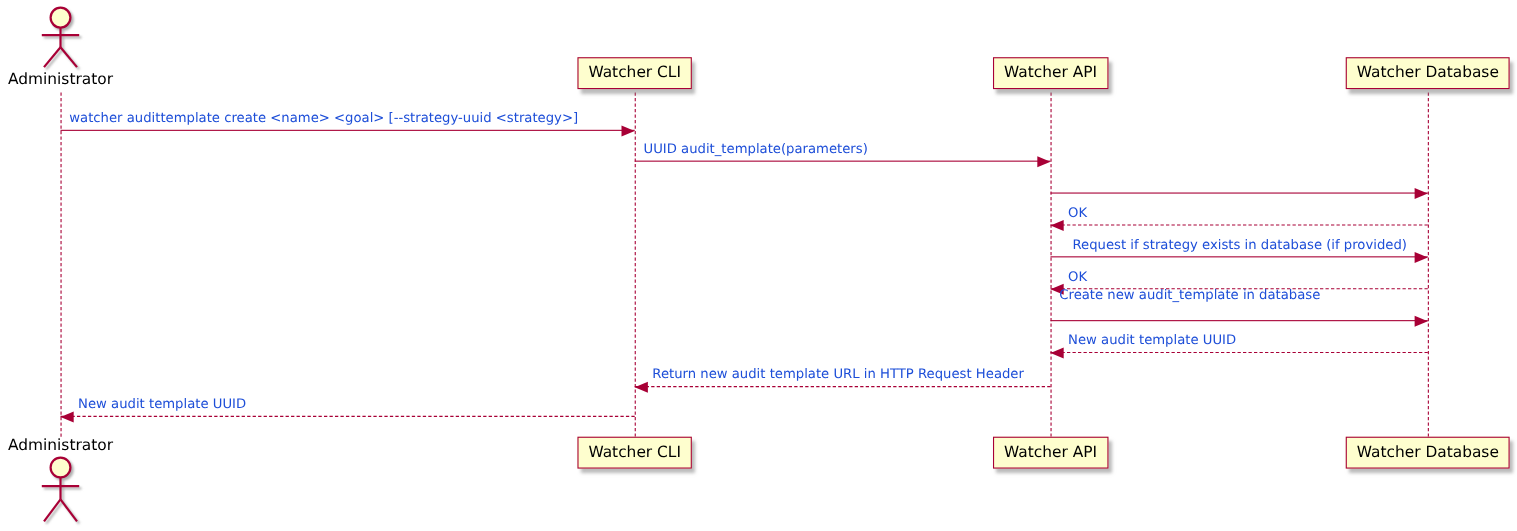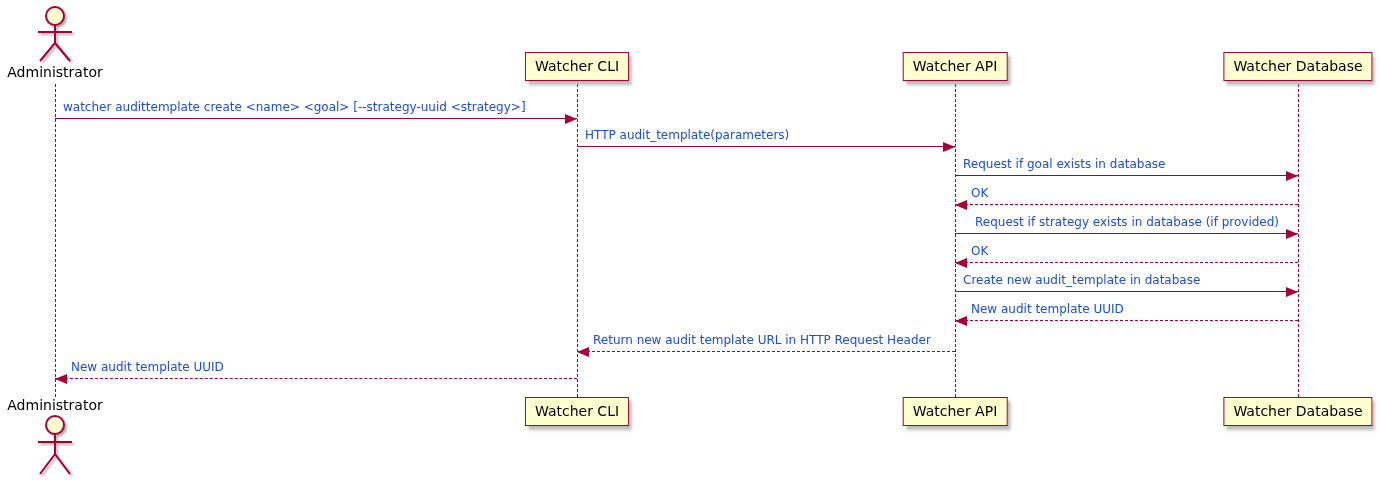--- a/index.html
+++ b/index.html
@@ -93,36 +93,35 @@
     <div class="participant-box" style="left: 577px; top: 397px;">Watcher CLI</div>
     <div class="participant-box" style="left: 955px; top: 52px;">Watcher API</div>
     <div class="participant-box" style="left: 955px; top: 397px;">Watcher API</div>
     <div class="participant-box" style="left: 1298px; top: 52px;">Watcher Database</div>
     <div class="participant-box" style="left: 1298px; top: 397px;">Watcher Database</div>
     <div class="msg-line solid" style="left: 55px; top: 118px; width: 522px;"></div>
     <div class="arrowhead right" style="top: 114px; left: 565px;"></div>
     <div class="msg-label" style="left: 63px; top: 100px;">watcher audittemplate create &lt;name&gt; &lt;goal&gt; [--strategy-uuid &lt;strategy&gt;]</div>
     <div class="msg-line solid" style="left: 577px; top: 146px; width: 378px;"></div>
     <div class="arrowhead right" style="top: 142px; left: 943px;"></div>
-    <div class="msg-label" style="left: 585px; top: 128px;">HTTP audit_template(parameters)</div>
+    <div class="msg-label" style="left: 585px; top: 128px;">UUID audit_template(parameters)</div>
     <div class="msg-line solid" style="left: 955px; top: 175px; width: 343px;"></div>
     <div class="arrowhead right" style="top: 171px; left: 1286px;"></div>
-    <div class="msg-label" style="left: 963px; top: 157px;">Request if goal exists in database</div>
     <div class="msg-line dashed" style="left: 955px; top: 204px; width: 343px;"></div>
     <div class="arrowhead left" style="top: 200px; left: 955px;"></div>
     <div class="msg-label" style="left: 971px; top: 186px;">OK</div>
     <div class="msg-line solid" style="left: 955px; top: 233px; width: 343px;"></div>
     <div class="arrowhead right" style="top: 229px; left: 1286px;"></div>
     <div class="msg-label" style="left: 975px; top: 215px;">Request if strategy exists in database (if provided)</div>
     <div class="msg-line dashed" style="left: 955px; top: 262px; width: 343px;"></div>
     <div class="arrowhead left" style="top: 258px; left: 955px;"></div>
     <div class="msg-label" style="left: 971px; top: 244px;">OK</div>
     <div class="msg-line solid" style="left: 955px; top: 291px; width: 343px;"></div>
     <div class="arrowhead right" style="top: 287px; left: 1286px;"></div>
-    <div class="msg-label" style="left: 963px; top: 273px;">Create new audit_template in database</div>
+    <div class="msg-label" style="left: 963px; top: 261px;">Create new audit_template in database</div>
     <div class="msg-line dashed" style="left: 955px; top: 320px; width: 343px;"></div>
     <div class="arrowhead left" style="top: 316px; left: 955px;"></div>
     <div class="msg-label" style="left: 971px; top: 302px;">New audit template UUID</div>
     <div class="msg-line dashed" style="left: 577px; top: 351px; width: 378px;"></div>
     <div class="arrowhead left" style="top: 347px; left: 577px;"></div>
     <div class="msg-label" style="left: 593px; top: 333px;">Return new audit template URL in HTTP Request Header</div>
     <div class="msg-line dashed" style="left: 55px; top: 378px; width: 522px;"></div>
     <div class="arrowhead left" style="top: 374px; left: 55px;"></div>
     <div class="msg-label" style="left: 71px; top: 360px;">New audit template UUID</div>
   </div>

